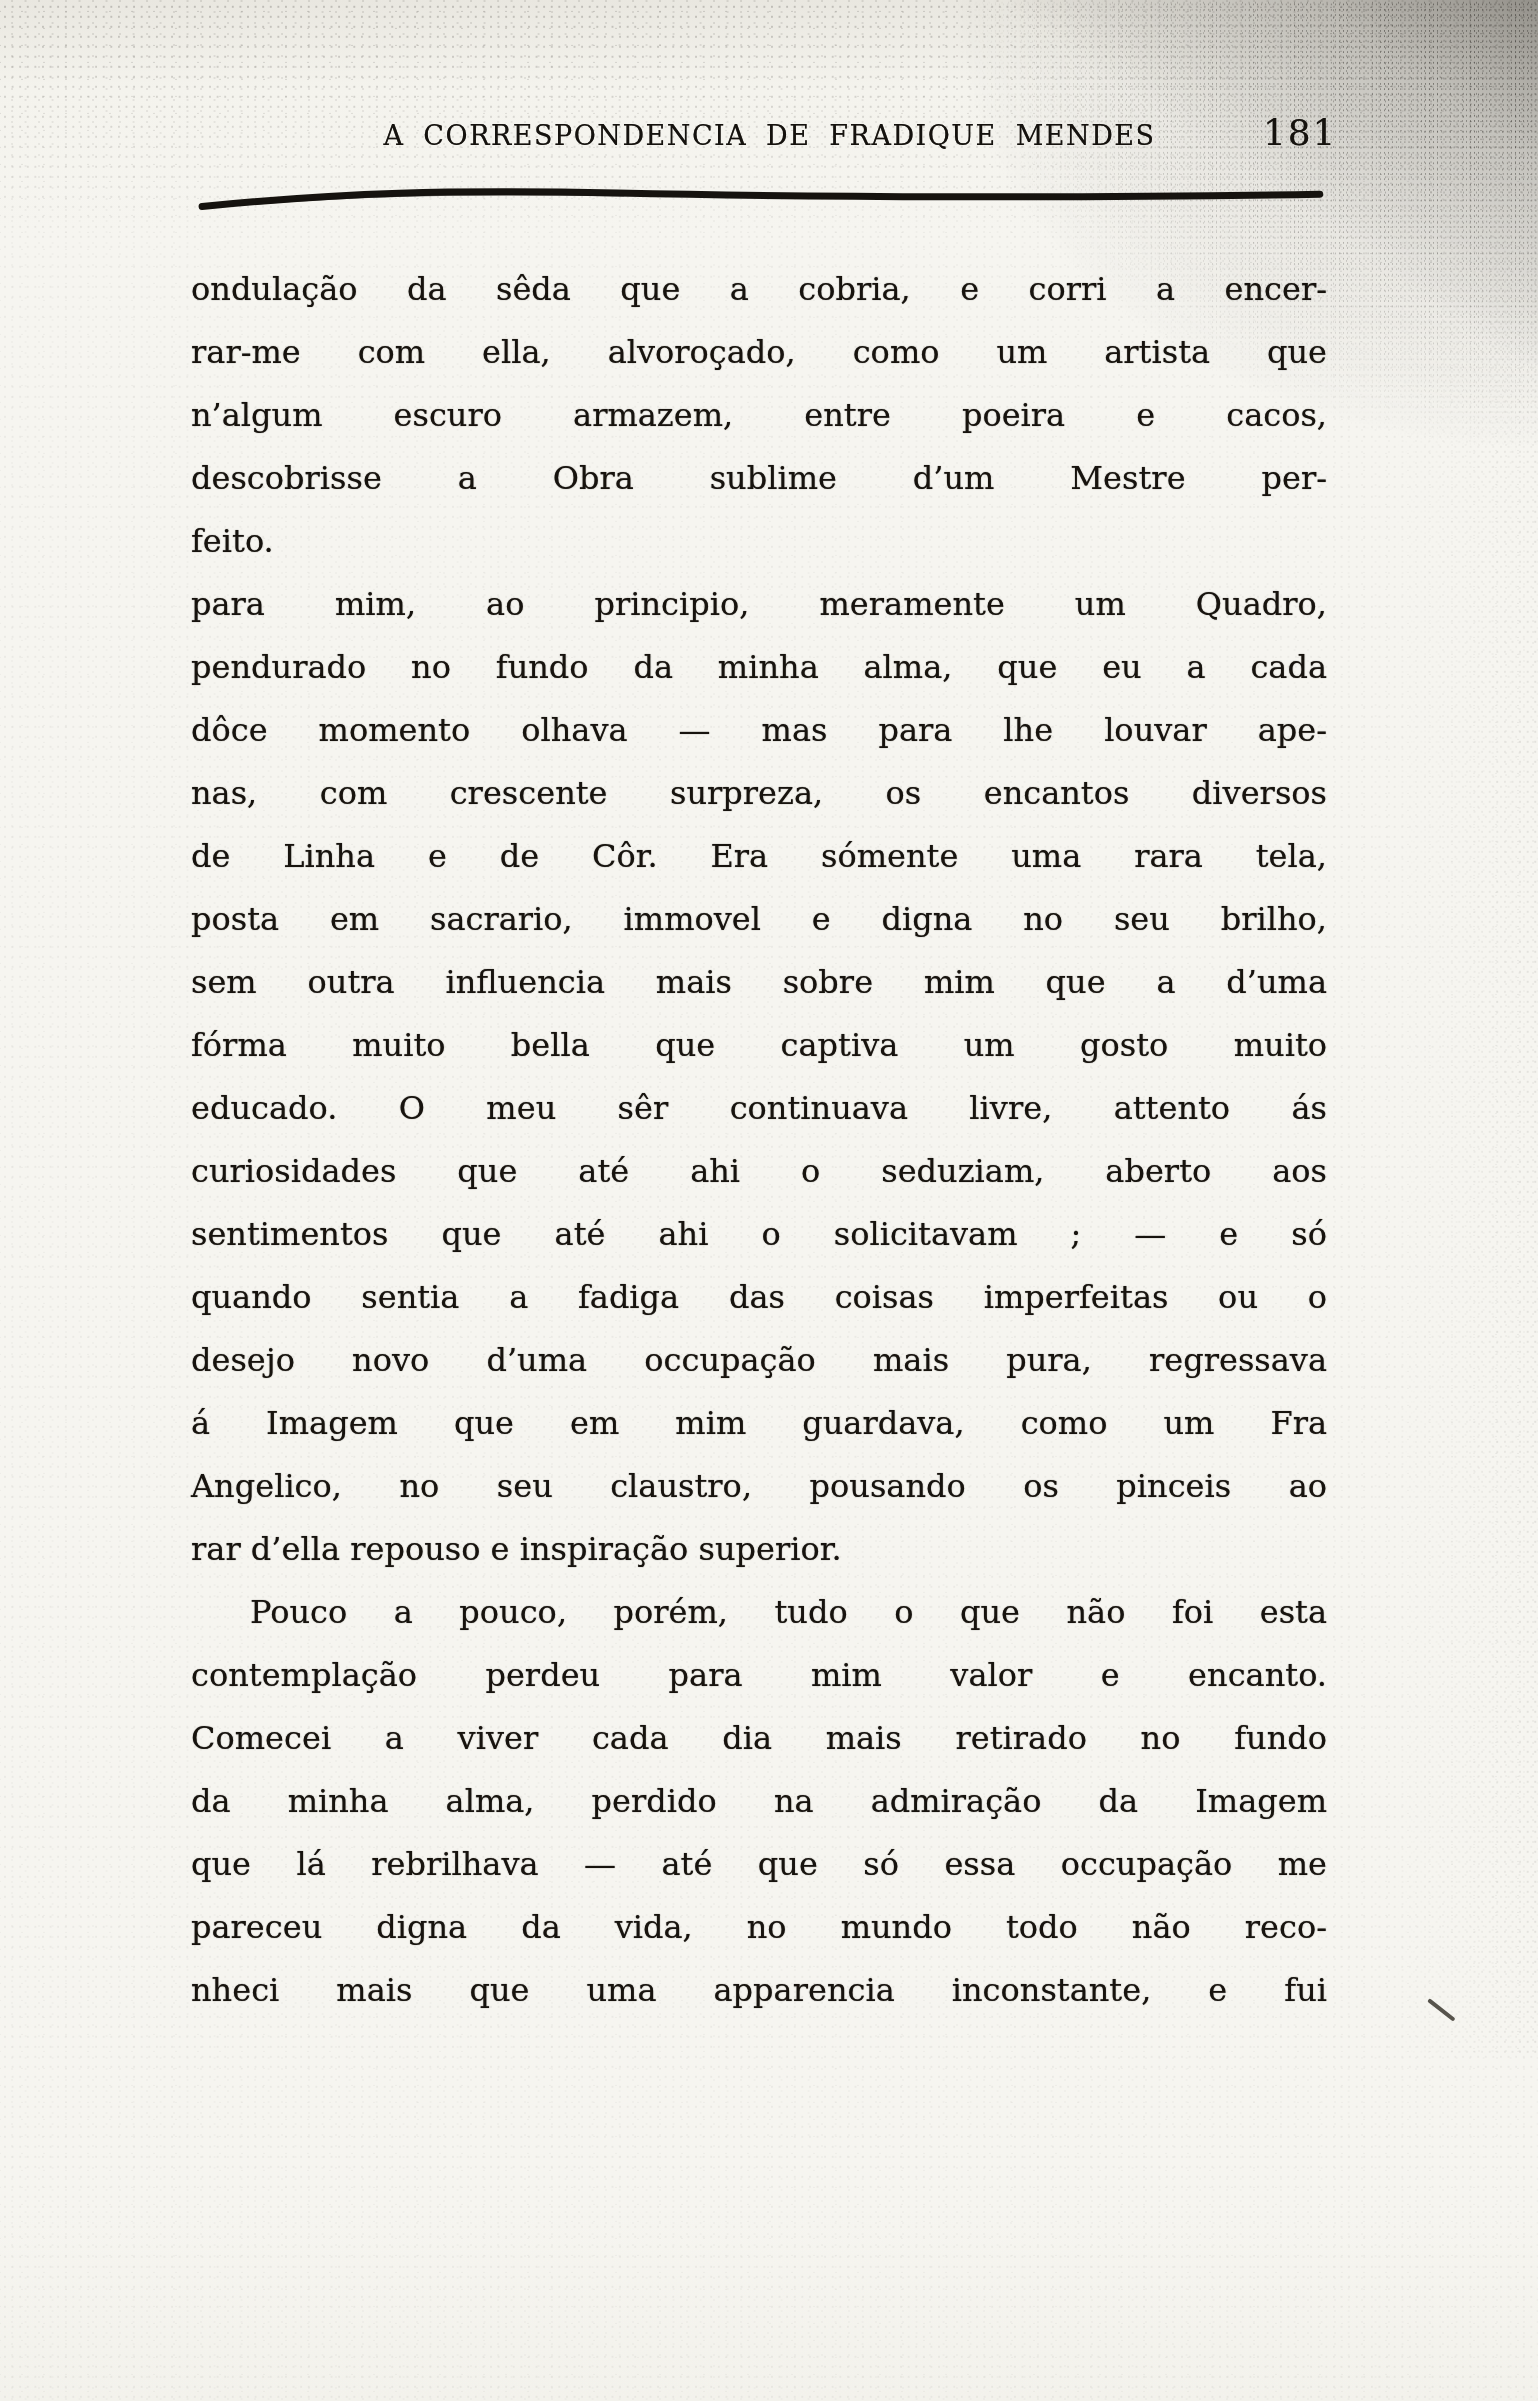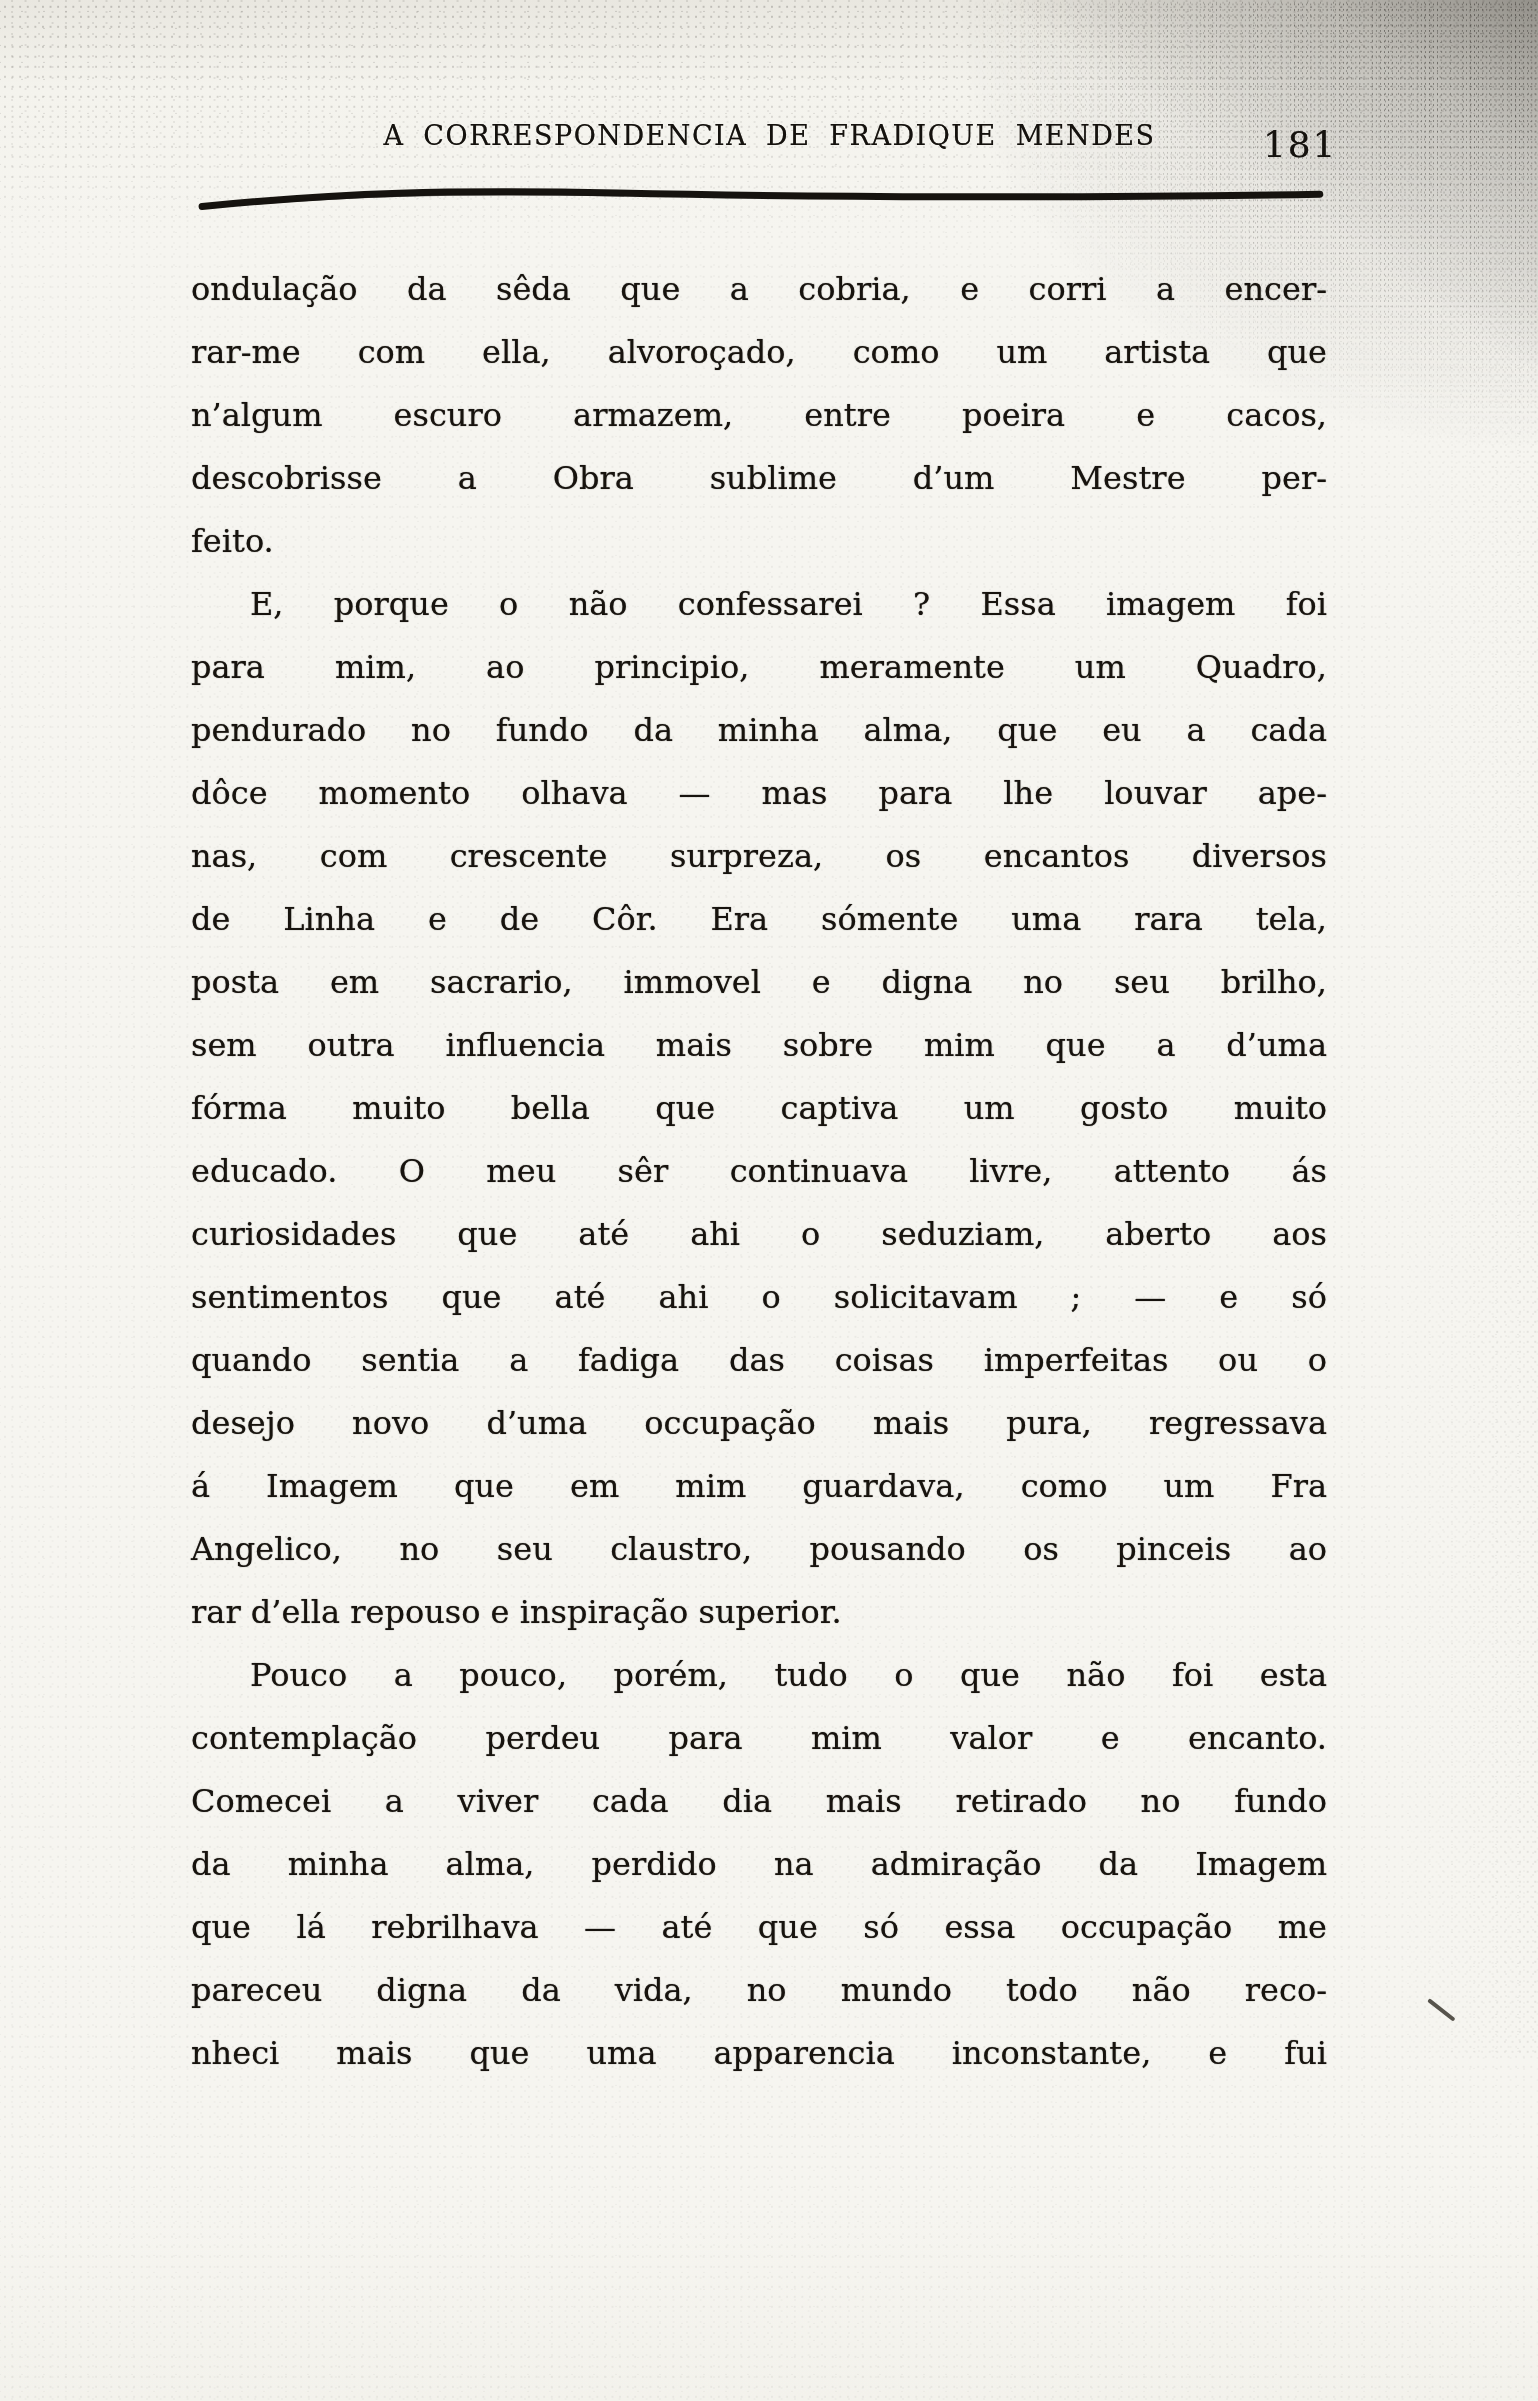--- a/index.html
+++ b/index.html
@@ -55,21 +55,21 @@
   .running-head{position:absolute;left:0;top:0;width:100%;}
   .head-title{
     position:absolute;left:0;top:120px;width:100%;
     text-align:center;
     font-size:27px;letter-spacing:1.5px;word-spacing:8.8px;
     color:#15120e;
     text-shadow:0 0 0.6px rgba(20,17,12,.6);
     white-space:nowrap;
   }
   .page-number{
-    position:absolute;left:1263px;top:124px;
+    position:absolute;left:1263px;top:112px;
     font-size:36px;letter-spacing:1.8px;
     color:#15120e;
     text-shadow:0 0 0.6px rgba(20,17,12,.6);
   }
   .head-rule{position:absolute;left:194px;top:182px;}
 
   
   .page-body{
     position:absolute;left:191px;top:258px;width:1136px;
     font-size:32px;line-height:63px;
@@ -112,21 +112,20 @@
     <path d="M 8 42 C 250 18, 430 13, 720 19 C 1050 26, 1520 28, 1924 21" fill="none" stroke="#16130f" stroke-width="12" stroke-linecap="round"></path>
     <path d="M 8 44 C 260 22, 440 18, 730 23" fill="none" stroke="#16130f" stroke-width="4" stroke-linecap="round" opacity="0.6"></path>
   </svg>
 
   <main class="page-body">
       <div class="line">ondulação da sêda que a cobria, e corri a encer-</div>
       <div class="line">rar-me com ella, alvoroçado, como um artista que</div>
       <div class="line">n’algum escuro armazem, entre poeira e cacos,</div>
       <div class="line">descobrisse a Obra sublime d’um Mestre per-</div>
       <div class="line end">feito.</div>
-      <div class="line indent">E, porque o não confessarei ? Essa imagem foi</div>
       <div class="line">para mim, ao principio, meramente um Quadro,</div>
       <div class="line">pendurado no fundo da minha alma, que eu a cada</div>
       <div class="line">dôce momento olhava — mas para lhe louvar ape-</div>
       <div class="line">nas, com crescente surpreza, os encantos diversos</div>
       <div class="line">de Linha e de Côr. Era sómente uma rara tela,</div>
       <div class="line">posta em sacrario, immovel e digna no seu brilho,</div>
       <div class="line">sem outra influencia mais sobre mim que a d’uma</div>
       <div class="line">fórma muito bella que captiva um gosto muito</div>
       <div class="line">educado. O meu sêr continuava livre, attento ás</div>
       <div class="line">curiosidades que até ahi o seduziam, aberto aos</div>

